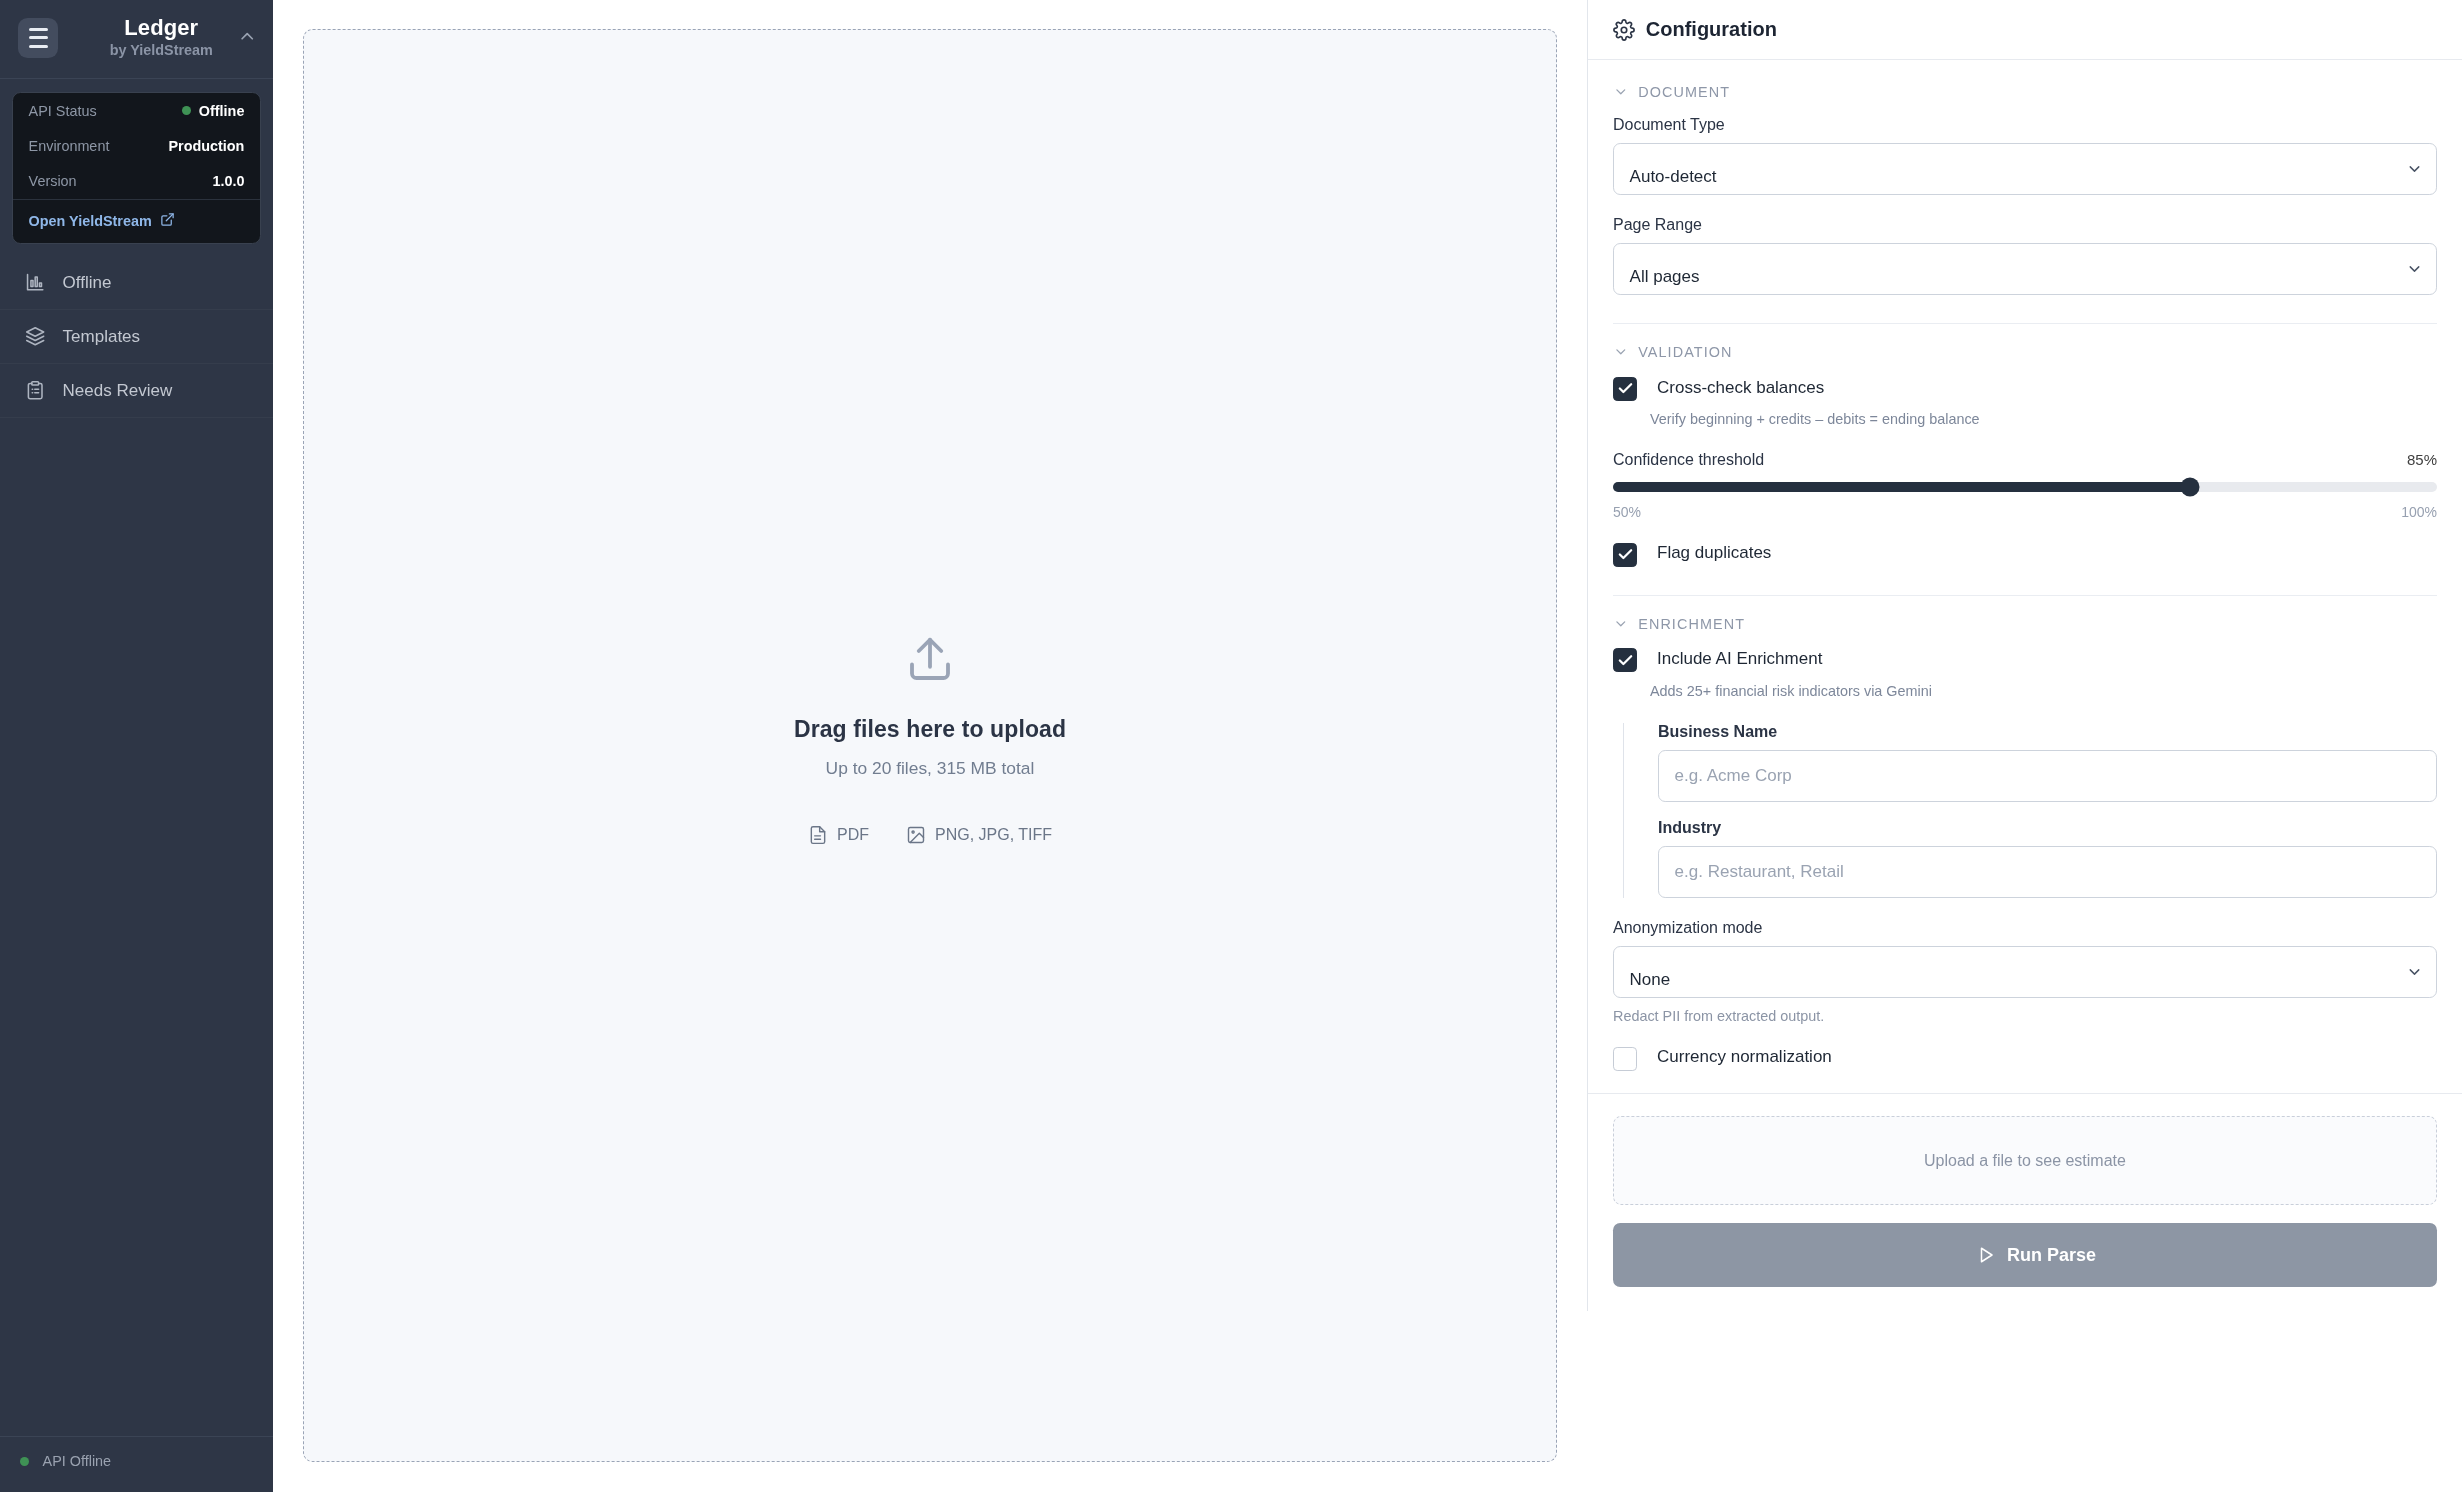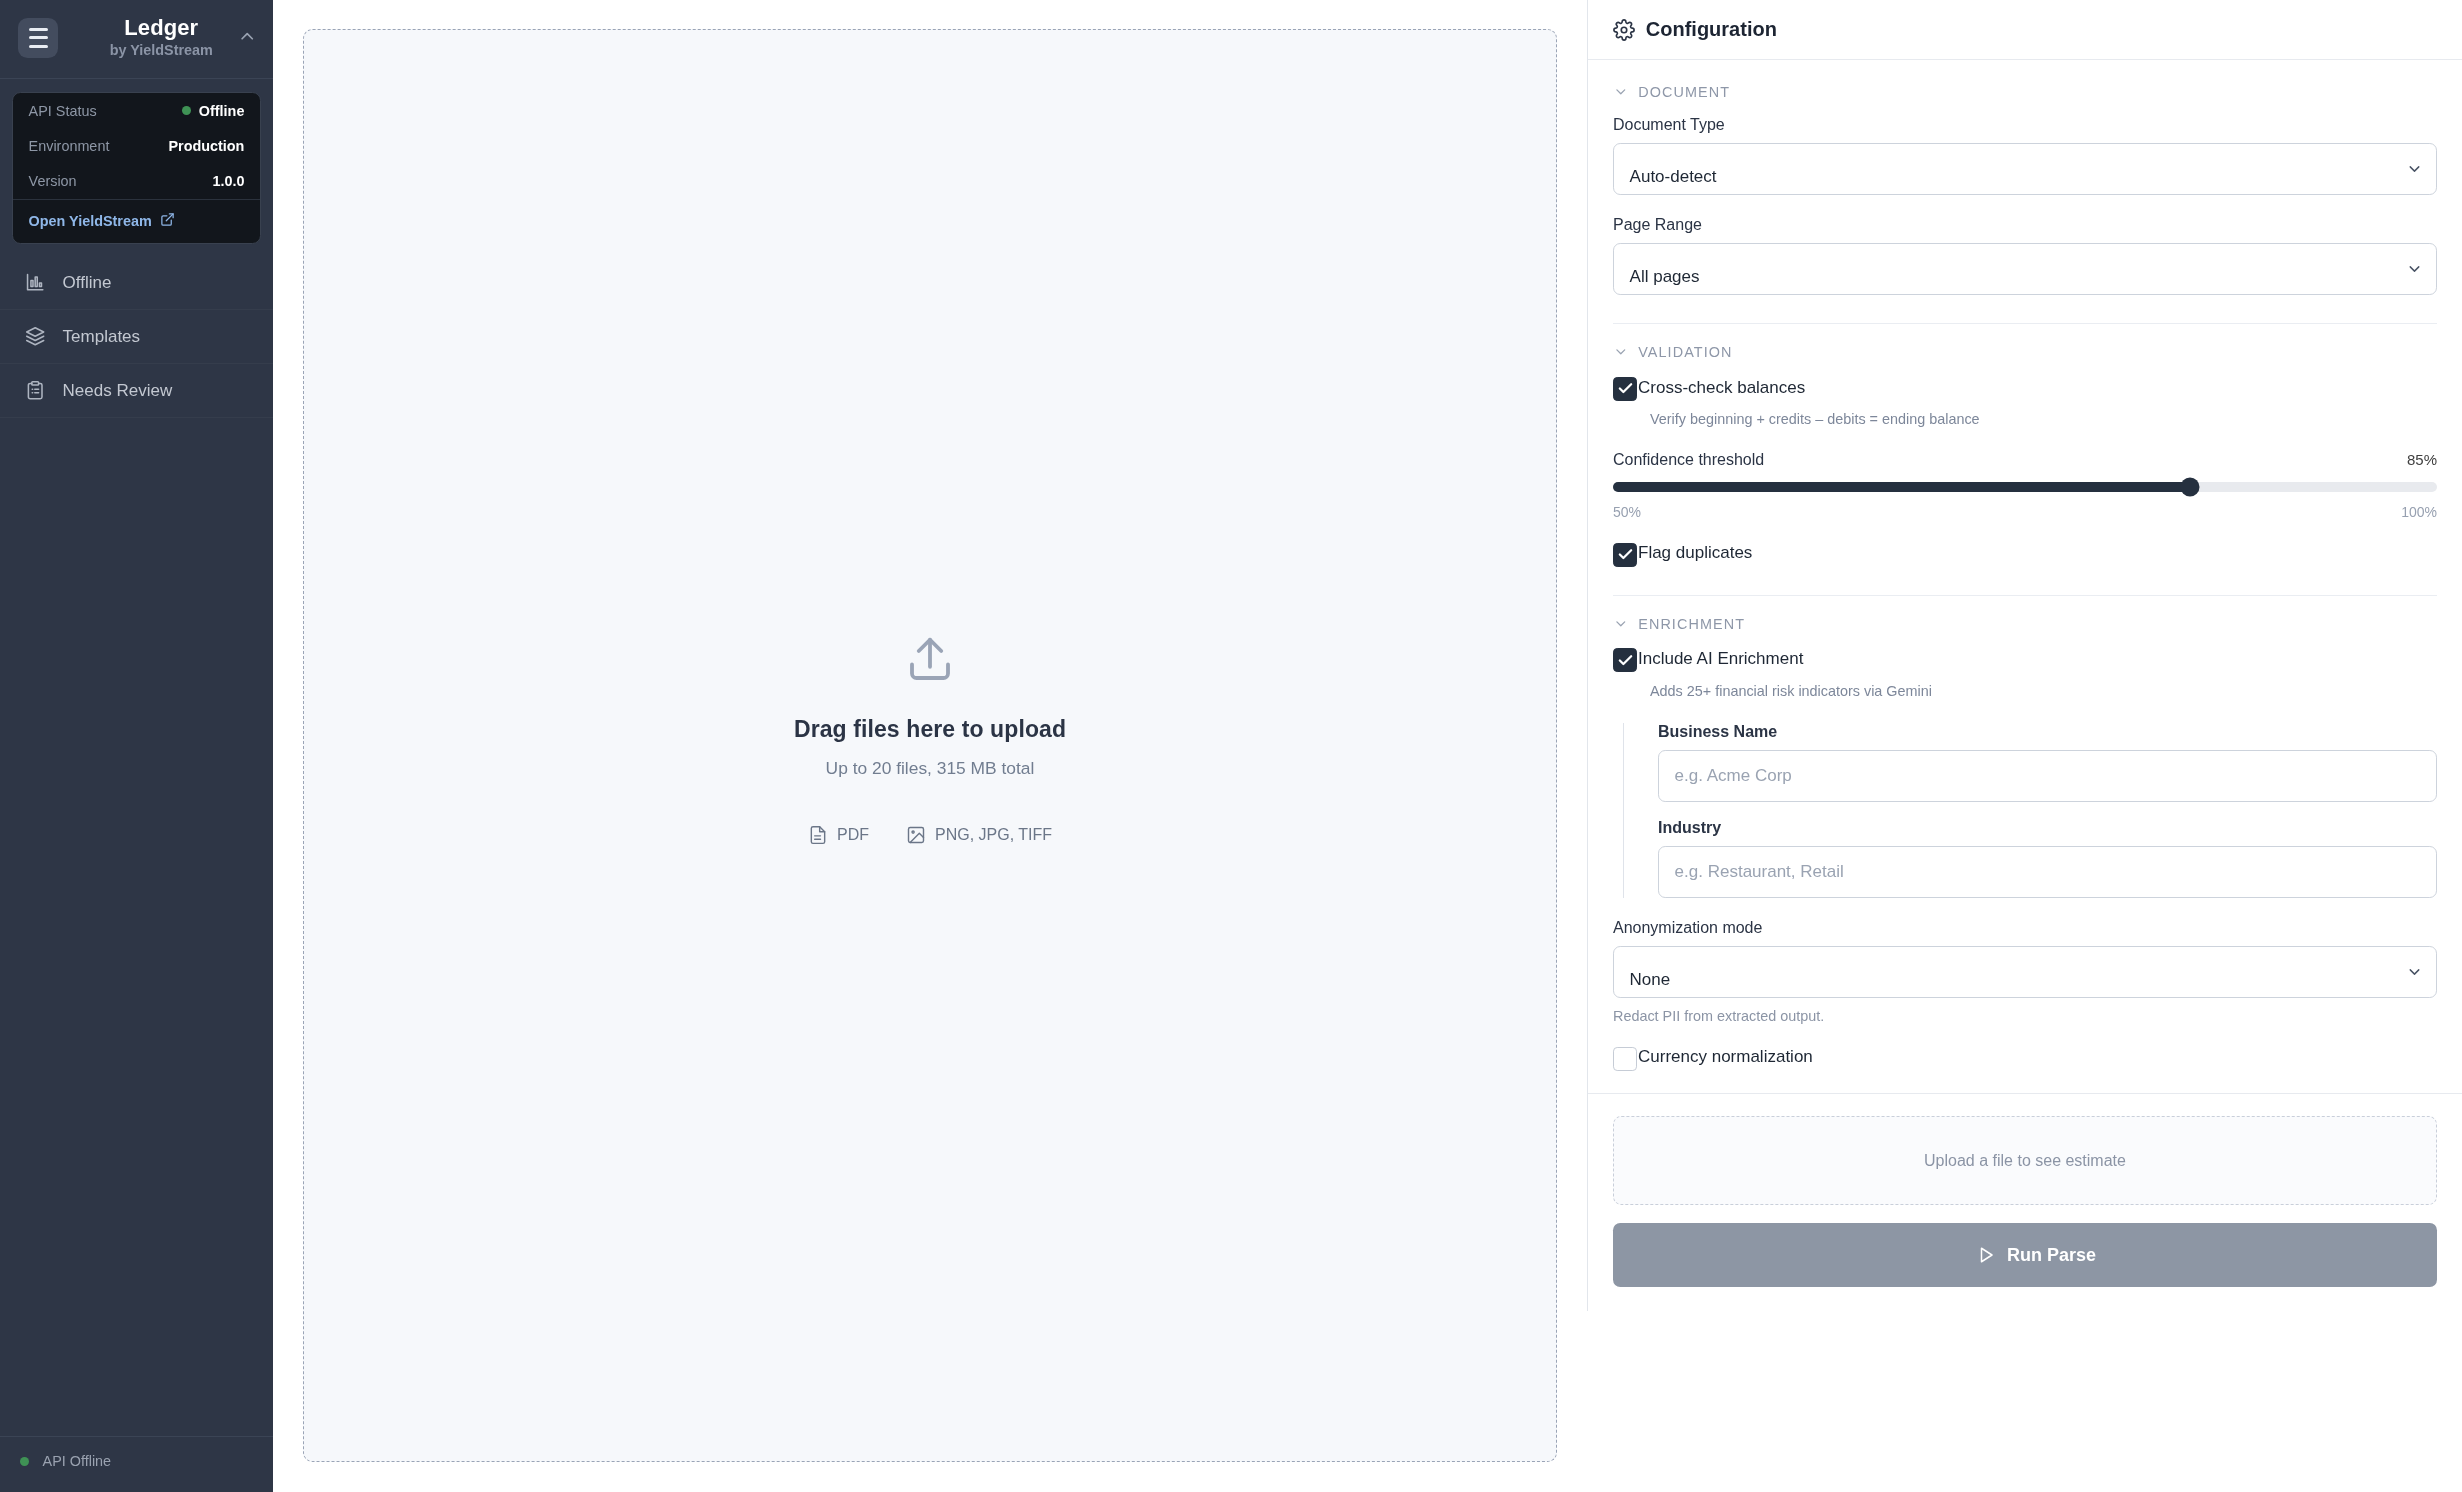--- a/index.html
+++ b/index.html
@@ -129,21 +129,21 @@
     cursor:pointer;
   }
   .select-val { font-size:17px; color:#1e2734;margin-top:16px; }
   .select-box .chev { position:absolute; right:13.2px; top:50%; transform:translateY(-50%); width:17px; height:17px; }
   .select-box .chev svg { width:17px; height:17px; display:block; }
 
   .gap-28 { height:17px; }
   .gap-36 { height:21.6px; }
   .divider { height:0.6px; background:#eaedf2; margin:28px 0 20.4px 0; }
 
-  .check-row { display:flex; align-items:flex-start; gap:1px; }
+  .check-row { display:flex; align-items:flex-start; gap:20px; }
   .cbx {
     width:24px; height:24px; flex:0 0 24px; border-radius:4.2px;
     border:1.2px solid #c6ccd6; background:#ffffff;
     display:flex; align-items:center; justify-content:center;
     cursor:pointer; margin-top:1.2px;
   }
   .cbx.on { background:#25303f; border-color:#25303f; }
   .cbx.on svg { width:17px; height:17px; display:block; }
   .check-label { font-size:17px; color:#1e2734; line-height:1.45; }
   .check-hint { font-size:14.4px; color:#7d879a; margin-top:8.4px; margin-left:37px; line-height:1.4; }

